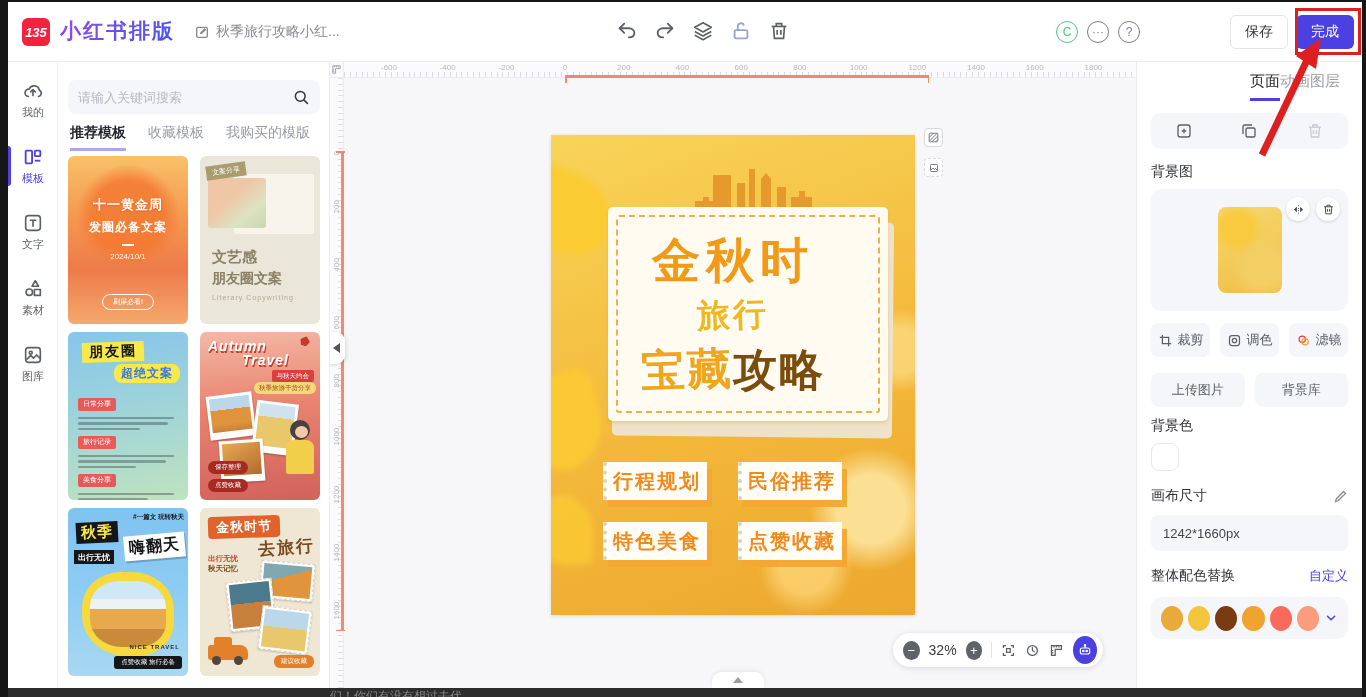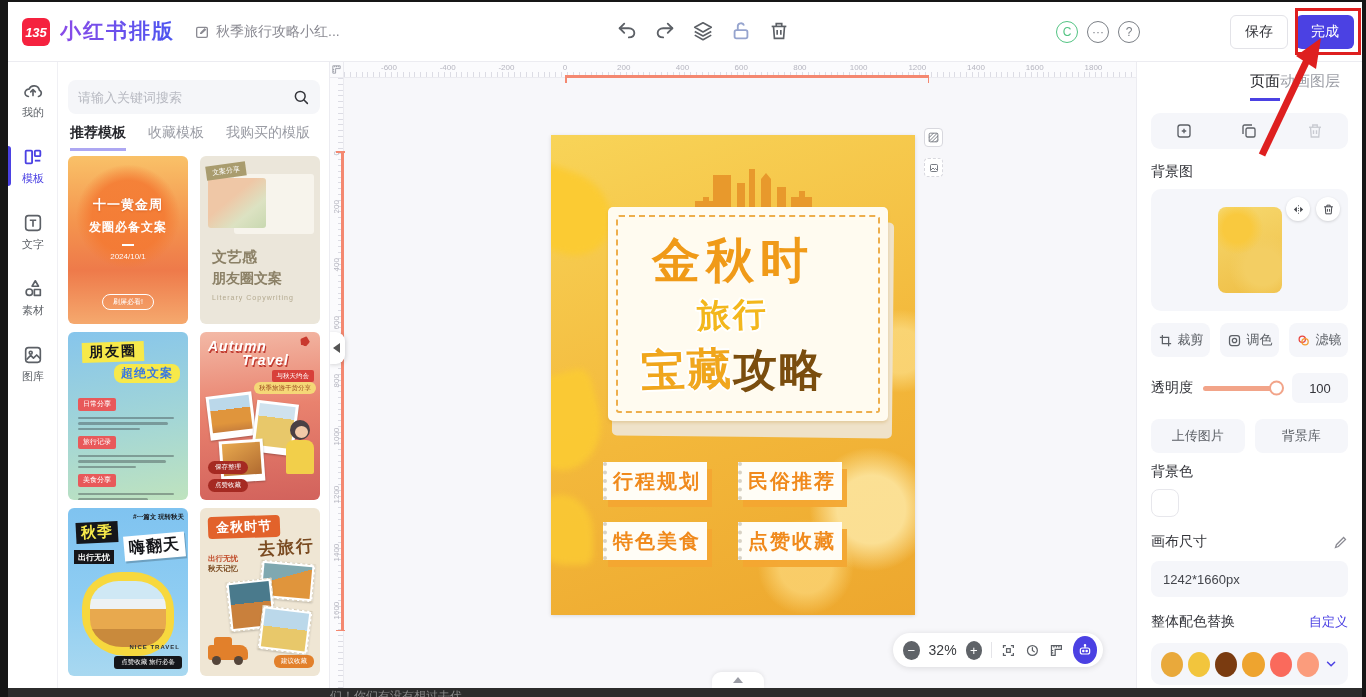--- a/index.html
+++ b/index.html
@@ -568,27 +568,20 @@
         <span>调色</span>
       </div>
       <div class="act-btn">
         <svg viewBox="0 0 24 24" fill="none" stroke-width="2">
               <circle cx="10" cy="10" r="5" stroke="#E8433C"></circle>
               <circle cx="14.5" cy="14" r="5" stroke="#F59C33"></circle>
             </svg>
         <span>滤镜</span>
       </div>
     </div>
-    <div class="op-row">
-      <span class="op-label">透明度</span>
-      <div class="slider">
-            <div class="knob"></div>
-          </div>
-      <div class="op-val">100</div>
-    </div>
     <div class="two-btns">
       <button class="g-btn">上传图片</button>
       <button class="g-btn">背景库</button>
     </div>
     <div class="rlabel">背景色</div>
     <div class="swatch"></div>
     <div class="size-head">
       <span class="rlabel" style="margin:0">画布尺寸</span>
       <svg class="pencil" viewBox="0 0 24 24" fill="none" stroke="currentColor" stroke-width="2">
             <path d="M4 20l1.5-4.5L17 4l3 3L8.5 18.5 4 20z"></path>

